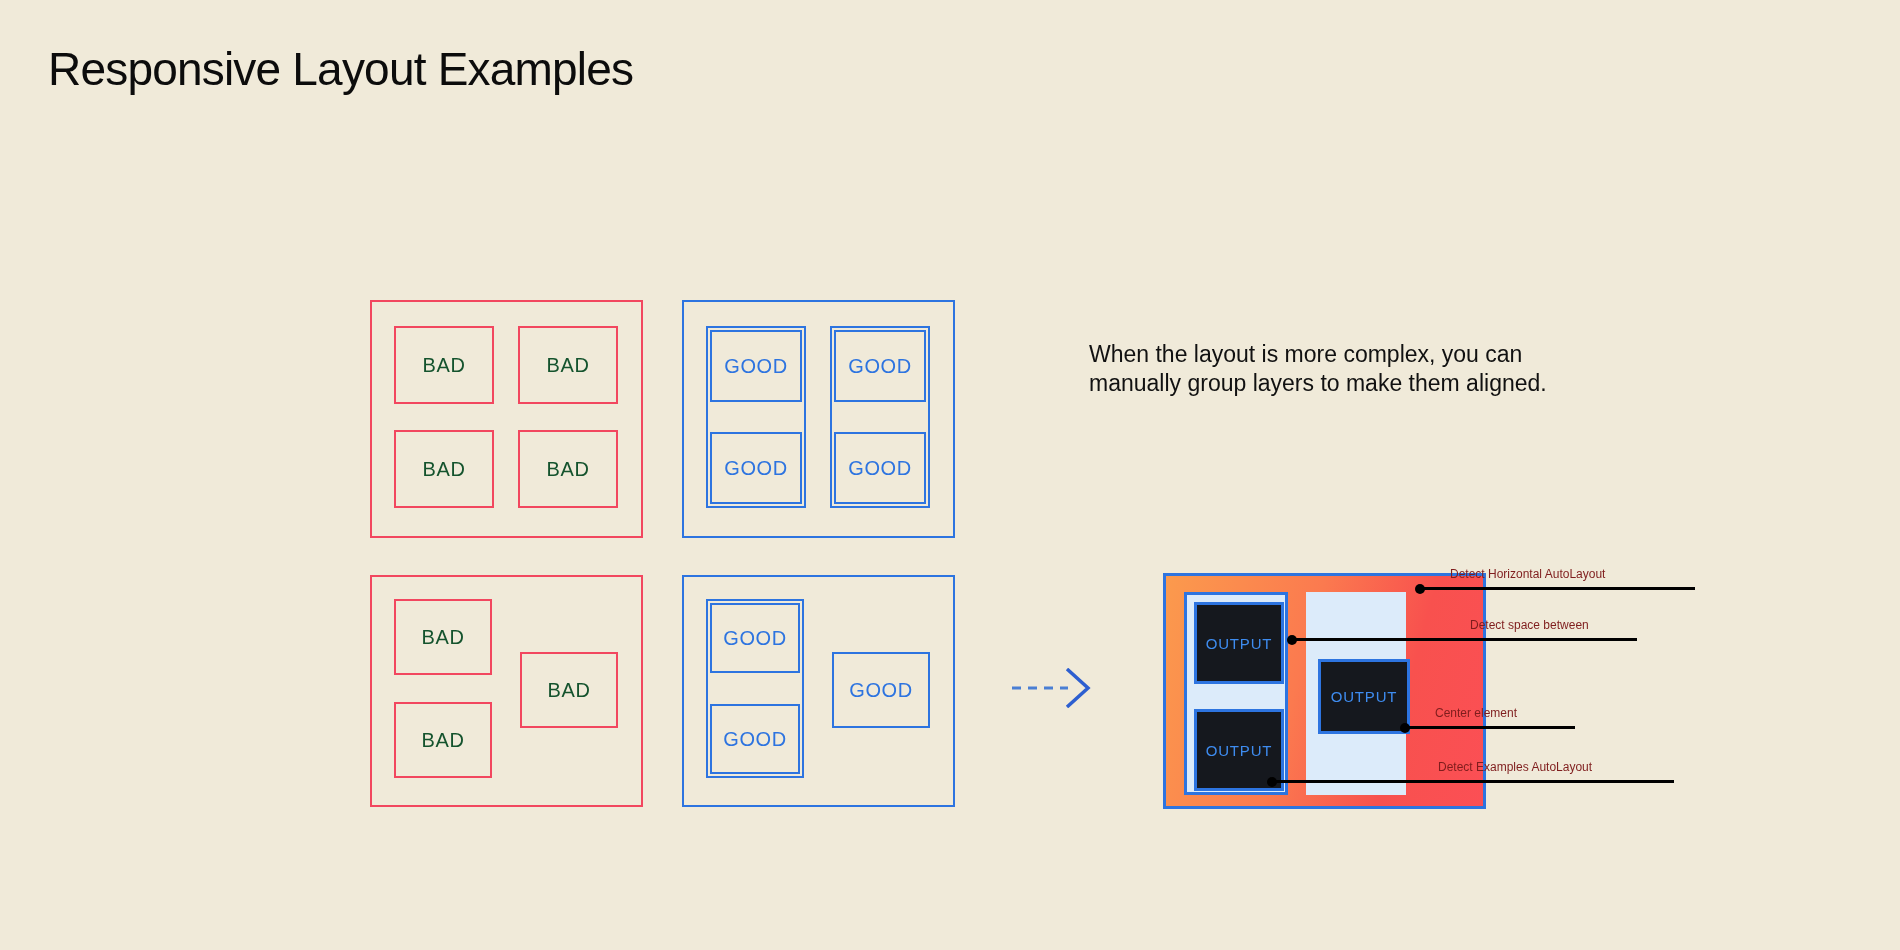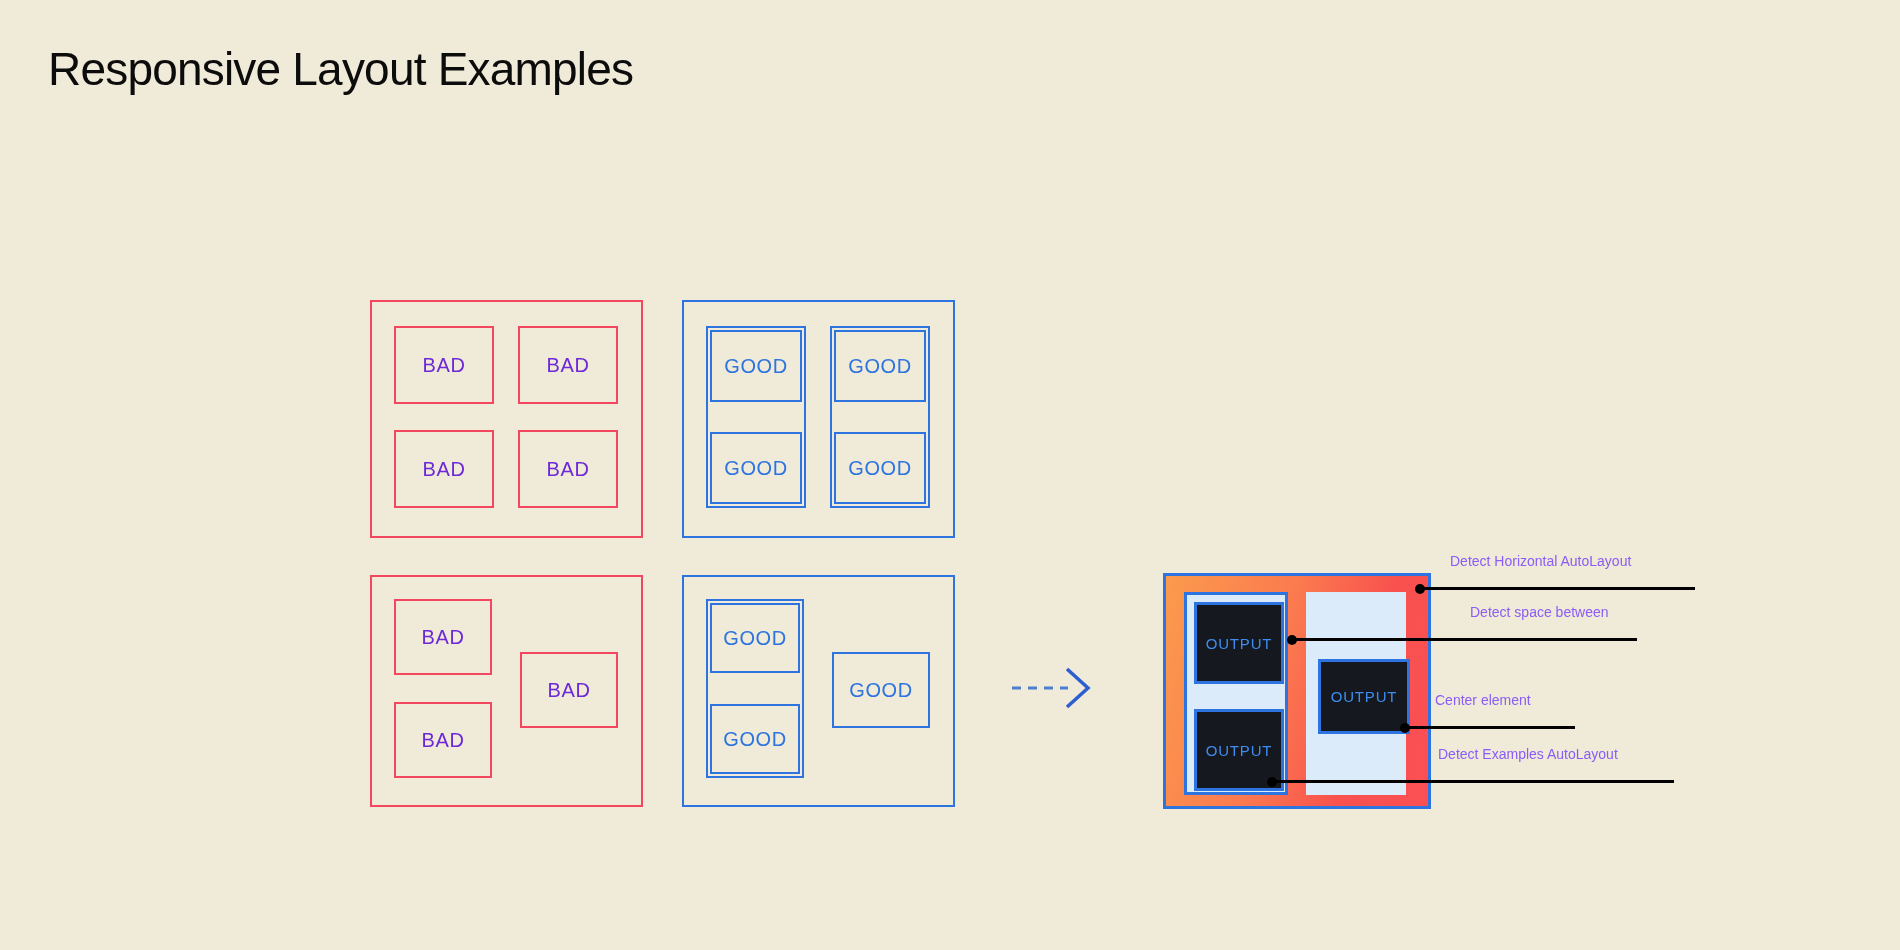--- a/index.html
+++ b/index.html
@@ -42,21 +42,21 @@
     position: absolute;
     box-sizing: border-box;
     display: flex;
     align-items: center;
     justify-content: center;
     font-size: 20px;
     letter-spacing: 0.6px;
   }
   .cell-bad {
     border: 2px solid #F2475F;
-    color: #6d28d9;
+    color: #14532d;
   }
   .cell-good {
     border: 2px solid #2D74E0;
     color: #2D74E0;
   }
   
   .group-outline {
     position: absolute;
     box-sizing: border-box;
     border: 2px solid #2D74E0;
@@ -83,21 +83,21 @@
     top: 668px;
     width: 90px;
     height: 40px;
   }
 
   
   #diagram {
     position: absolute;
     left: 1163px;
     top: 573px;
-    width: 268px;
+    width: 323px;
     height: 236px;
     box-sizing: border-box;
     border: 3px solid #2D74E0;
     background: linear-gradient(105deg, #FB9A4D 0%, #FB7A4F 42%, #F8514E 72%, #FB4F55 100%);
   }
   
   #right-column {
     position: absolute;
     left: 140px;
     top: 16px;
@@ -145,24 +145,24 @@
     position: absolute;
     left: -5px;
     top: -3.5px;
     width: 10px;
     height: 10px;
     border-radius: 50%;
     background: #000000;
   }
   .anno-label {
     position: absolute;
-    bottom: 18px;
+    bottom: 6px;
     left: 30px;
-    font-size: 14px;
-    color: #8b5cf6;
+    font-size: 12px;
+    color: #7f1d1d;
     white-space: nowrap;
   }
 </style>
 </head>
 <body>
 
 <div id="page-title">Responsive Layout Examples</div>
 
 <div class="example-frame frame-bad" style="left:370px; top:300px; width:273px; height:238px;">
   <div class="cell cell-bad" style="left:22px; top:24px; width:100px; height:78px;">BAD</div>
@@ -190,20 +190,21 @@
 
 <div class="example-frame frame-good" style="left:682px; top:575px; width:273px; height:232px;">
   <div class="group-outline" style="left:22px; top:22px; width:98px; height:179px;"></div>
   <div class="cell cell-good" style="left:26px; top:26px; width:90px; height:70px;">GOOD</div>
   <div class="cell cell-good" style="left:26px; top:127px; width:90px; height:70px;">GOOD</div>
   <div class="cell cell-good" style="left:148px; top:75px; width:98px; height:76px;">GOOD</div>
 </div>
 
 <div id="copy-block">
   <div class="spacer"></div>
+  <p>When the layout is more complex, you can manually group layers to make them aligned.</p>
 </div>
 
 <svg id="flow-arrow" viewBox="0 0 90 40">
   <line x1="2" y1="20" x2="58" y2="20" stroke="#4A7FD4" stroke-width="3" stroke-dasharray="9 7"></line>
   <polyline points="57,1 78,20 57,39" fill="none" stroke="#2D5FD0" stroke-width="3.5"></polyline>
 </svg>
 
 <div id="diagram">
   <div id="right-column"></div>
   <div id="left-group">

